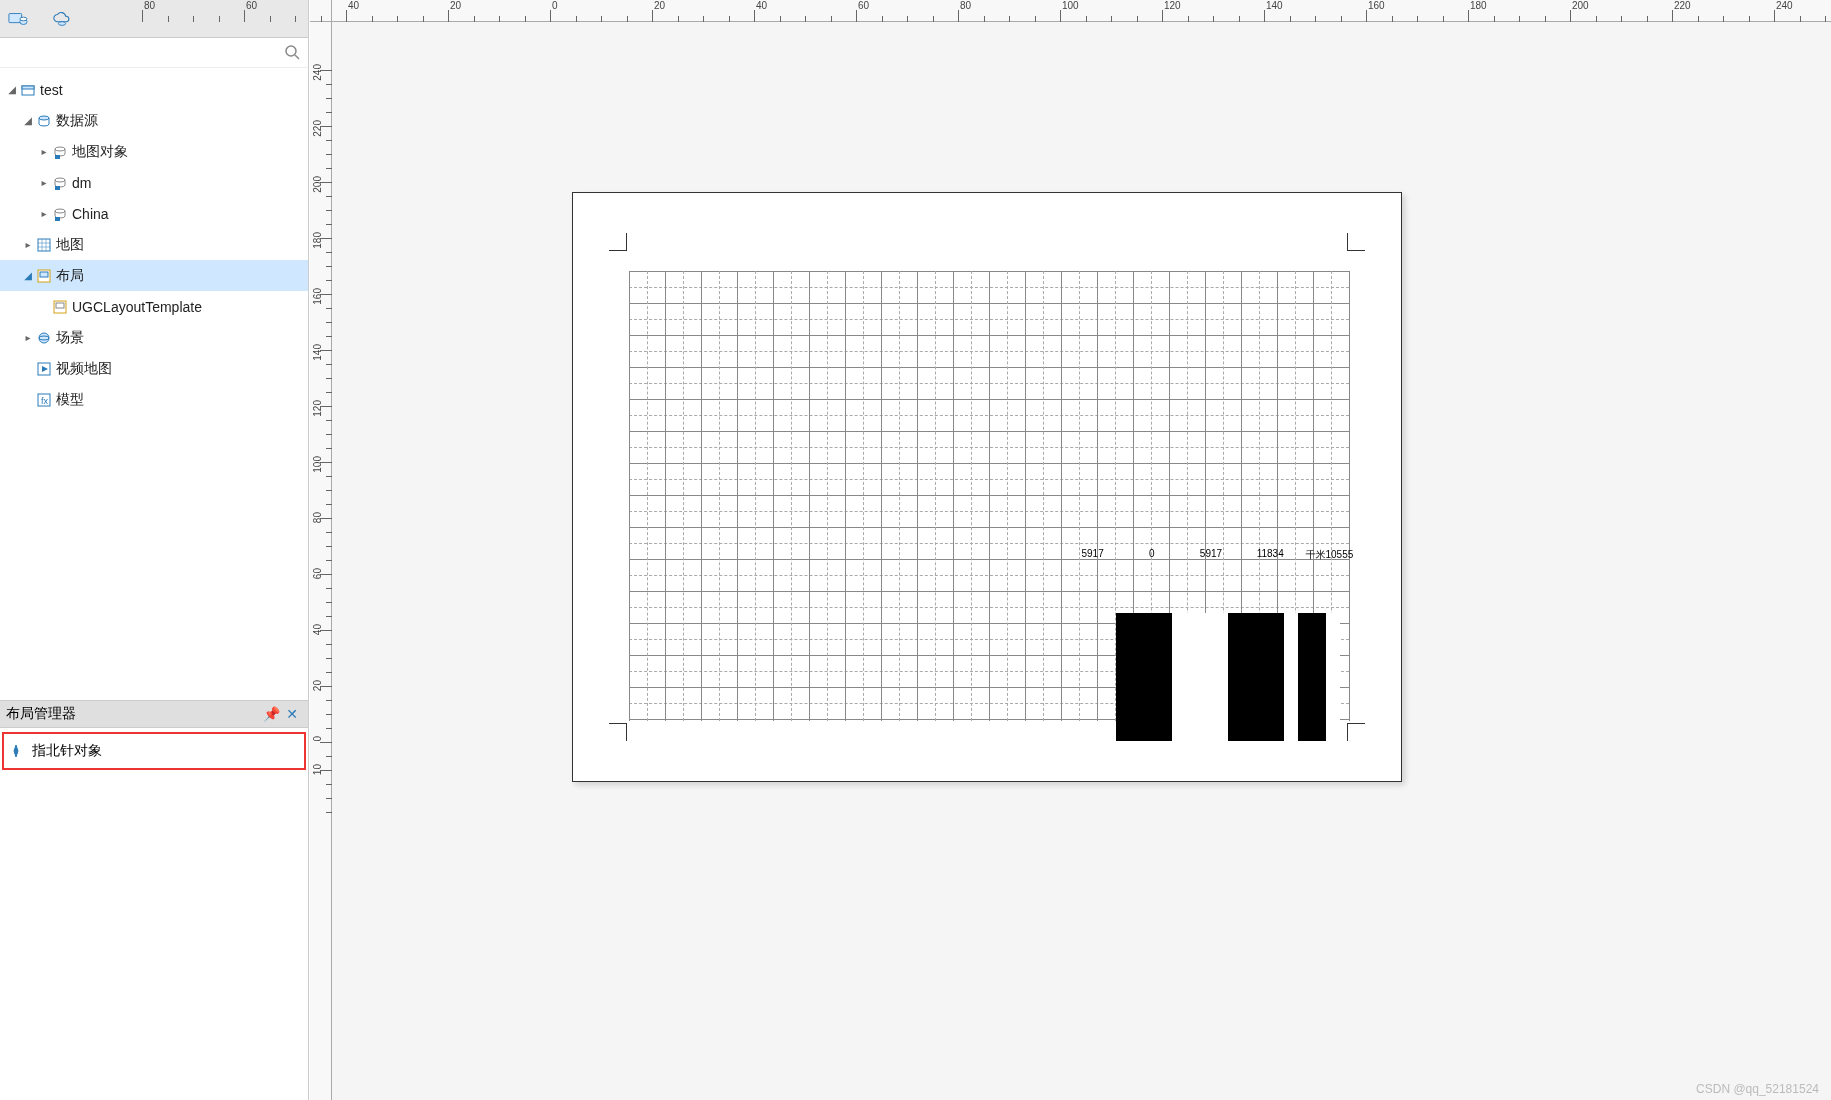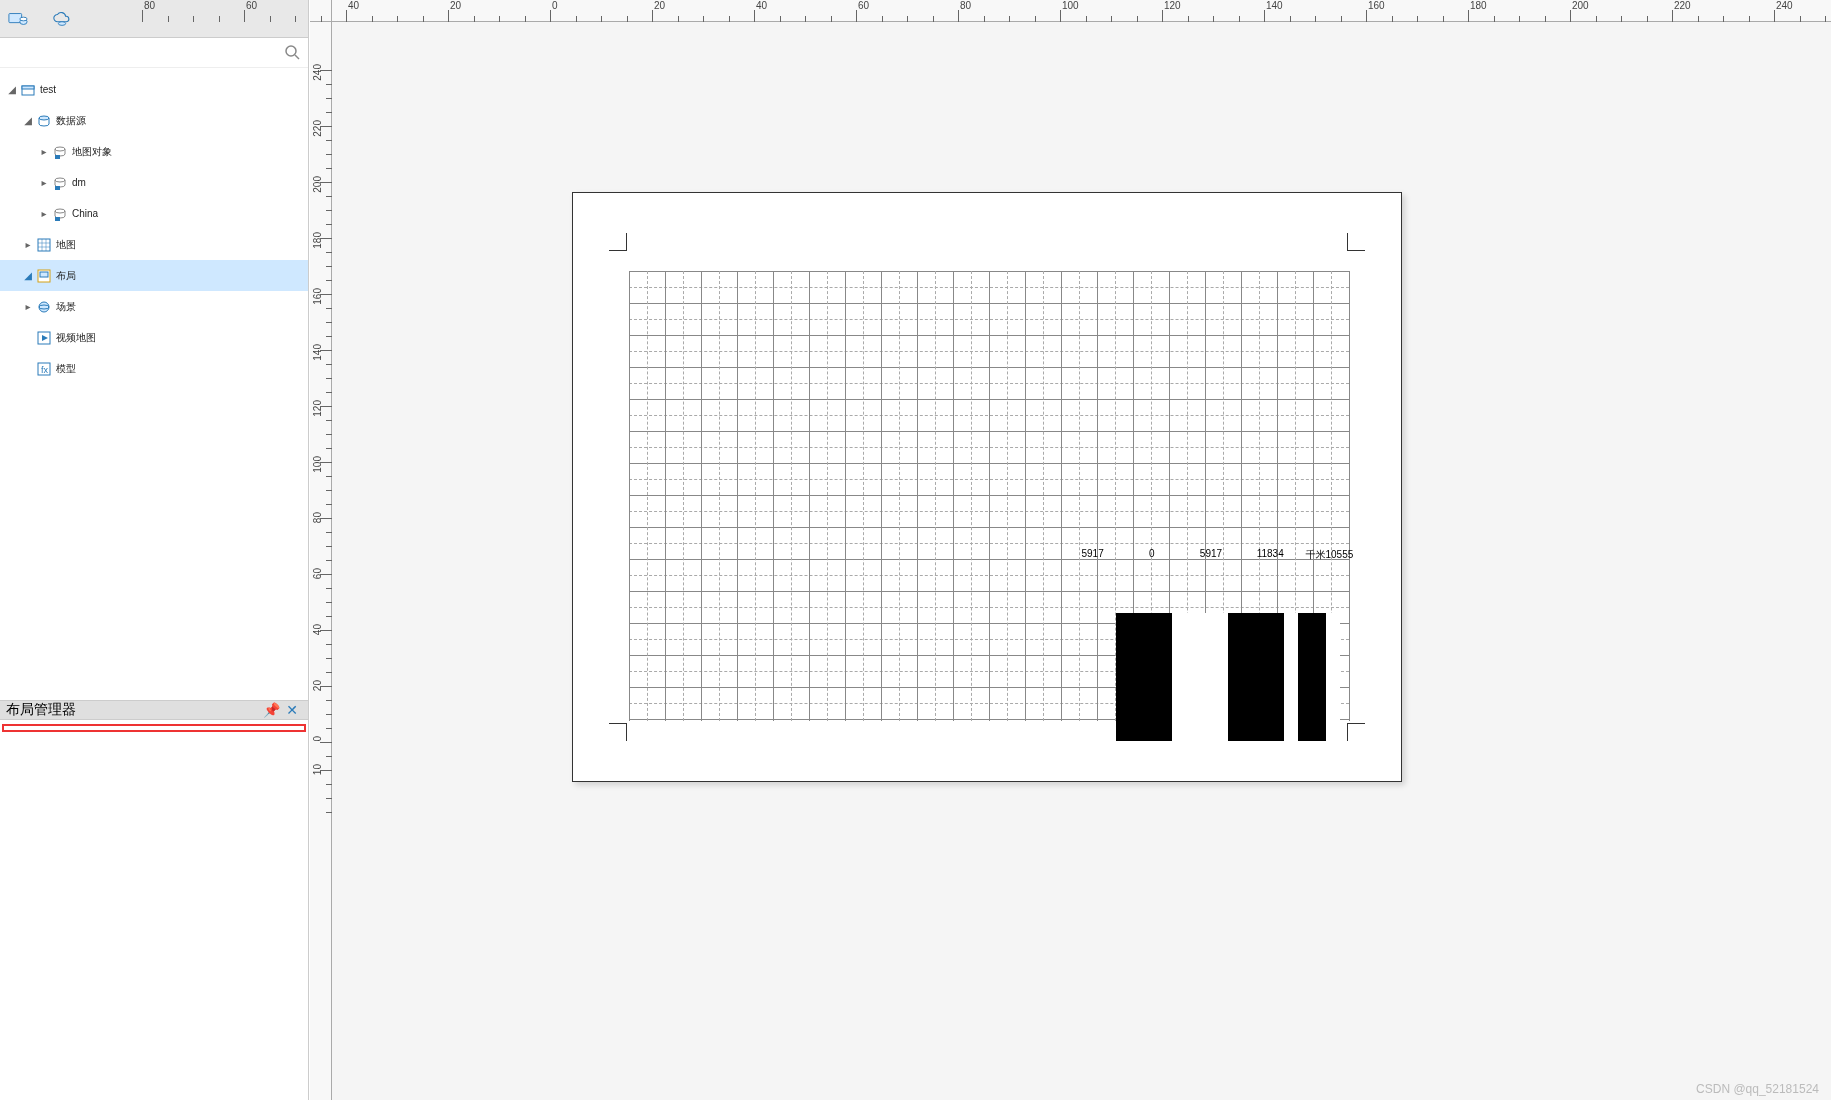--- a/index.html
+++ b/index.html
@@ -62,27 +62,27 @@
       cursor:default;
     }
     .tree-row.selected { background:#cfe8ff; }
     .arrow {
       width:16px; height:16px;
       display:inline-flex; align-items:center; justify-content:center;
       font-size:10px; color:#666;
     }
     .arrow.blank { visibility:hidden; }
     .node-icon { width:16px; height:16px; display:inline-flex; margin-right:4px; align-items:center; justify-content:center;}
-    .node-label { font-size:10px; color:#222; }
+    .node-label { font-size:14px; color:#222; }
     .ind-0 { padding-left:4px; }
     .ind-1 { padding-left:20px; }
     .ind-2 { padding-left:36px; }
 
     .panel-header {
-      height:20px;
+      height:28px;
       background:#dfdfdf;
       border-top:1px solid #ccc;
       border-bottom:1px solid #ccc;
       display:flex; align-items:center;
       padding:8px 6px;
       font-size:14px;
     }
     .panel-header .title { flex:1; }
     .panel-header .hbtn { width:20px; text-align:center; color:#2b7bb9; font-size:14px;}
     .layout-mgr {
@@ -298,20 +298,30 @@
     <div class="tree-row ind-1 selected">
       <span class="arrow" style="color:#2b7bb9">◢</span>
       <span class="node-icon">
           <svg width="14" height="14">
             <rect x="1" y="1" width="12" height="12" fill="#fff" stroke="#d4a017"></rect>
             <rect x="3" y="3" width="8" height="5" fill="#cfe8ff" stroke="#2b7bb9"></rect>
           </svg>
         </span>
       <span class="node-label">布局</span>
     </div>
+    <div class="tree-row ind-2">
+      <span class="arrow blank">▸</span>
+      <span class="node-icon">
+          <svg width="14" height="14">
+            <rect x="1" y="1" width="12" height="12" fill="#fff" stroke="#d4a017"></rect>
+            <rect x="3" y="3" width="8" height="5" fill="#fff" stroke="#888"></rect>
+          </svg>
+        </span>
+      <span class="node-label">UGCLayoutTemplate</span>
+    </div>
     <div class="tree-row ind-1">
       <span class="arrow">▸</span>
       <span class="node-icon">
           <svg width="14" height="14">
             <circle cx="7" cy="7" r="5" fill="#cfe8ff" stroke="#2b7bb9"></circle>
             <ellipse cx="7" cy="7" rx="5" ry="2" fill="none" stroke="#2b7bb9"></ellipse>
           </svg>
         </span>
       <span class="node-label">场景</span>
     </div>
@@ -338,20 +348,28 @@
   </div>
 
   <div class="layout-mgr">
     <div class="panel-header">
       <span class="title">布局管理器</span>
       <span class="hbtn">📌</span>
       <span class="hbtn">✕</span>
     </div>
     <div class="mgr-body">
       <div class="mgr-highlight">
+        <div class="mgr-row">
+          <span class="node-icon">
+              <svg width="14" height="14">
+                <path d="M7 1 L9 7 L7 13 L5 7 Z" fill="#2b7bb9" stroke="#2b7bb9"></path>
+              </svg>
+            </span>
+          <span>指北针对象</span>
+        </div>
       </div>
     </div>
   </div>
 </div>
 
 <div class="canvas-area">
   <div class="ruler-corner"></div>
   <div class="ruler-h" id="rulerH">
       <div class="tick major" style="left: -190px;">
         <span class="lbl">80</span>

